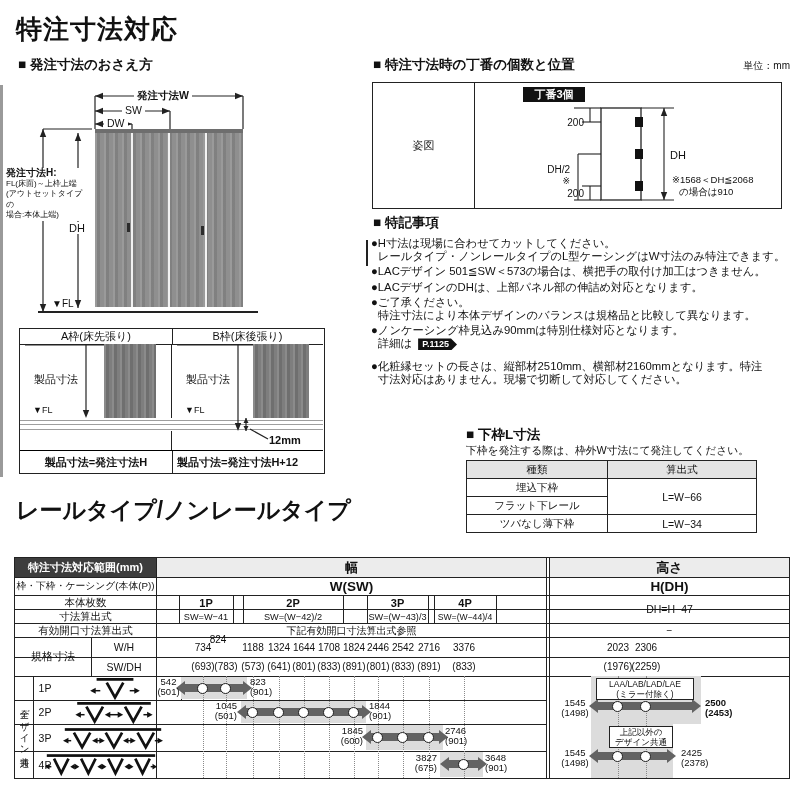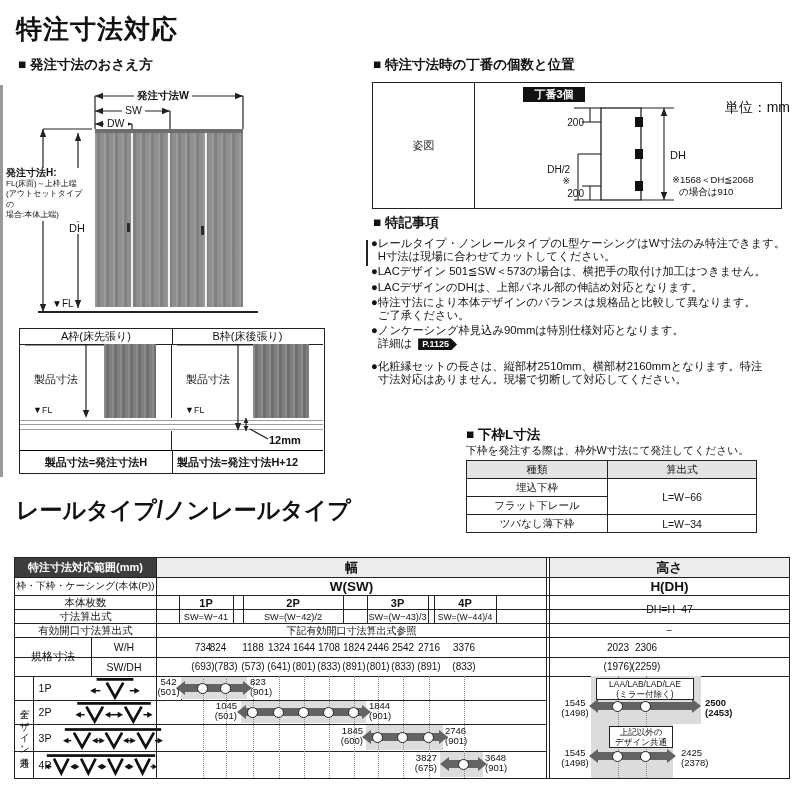--- a/index.html
+++ b/index.html
@@ -127,21 +127,21 @@
       <span class="ab b" style="left:249px;top:90px;font-size:11px;">12mm</span>
     </div>
 
     <div class="ab" style="left:0;top:121px;width:303px;height:22px;border-top:1px solid #000000;">
       <div class="ab b tc" style="left:0;top:0;width:152px;height:22px;line-height:22px;font-size:11px;border-right:1px solid #222;">製品寸法=発注寸法H</div>
       <div class="ab b tc" style="left:152px;top:0;width:131px;height:22px;line-height:22px;font-size:11px;">製品寸法=発注寸法H+12</div>
     </div>
   </div>
 
   <div class="ab sechead" style="left:373px;top:56px;">■ 特注寸法時の丁番の個数と位置</div>
-  <div class="ab" style="left:700px;top:59px;width:90px;font-size:14px;text-align:right;margin-top:40px;">単位：mm</div>
+  <div class="ab" style="left:700px;top:59px;width:90px;font-size:10px;text-align:right;">単位：mm</div>
 
   <div class="ab" style="left:372px;top:82px;width:408px;height:125px;border:1.3px solid #222;">
     <div class="ab" style="left:0;top:0;width:101px;height:125px;border-right:1px solid #222;display:flex;align-items:center;justify-content:center;">
       <span style="font-size:11px;">姿図</span>
     </div>
     <div class="ab badge tc" style="left:150px;top:4px;width:62px;height:15px;line-height:15px;font-size:11px;">丁番3個</div>
     <svg class="ab" style="left:101px;top:0;" width="306" height="123" viewBox="0 0 306 123">
       <rect x="127" y="25" width="40" height="92" fill="#fff" stroke="#222" stroke-width="1.3"></rect>
       <rect x="161" y="34" width="8" height="10" fill="#111"></rect>
       <rect x="161" y="66" width="8" height="10" fill="#111"></rect>
@@ -172,41 +172,41 @@
       <text x="205" y="112" font-size="9.5">の場合は910</text>
     </svg>
   </div>
 
   <div class="ab sechead" style="left:373px;top:214px;">■ 特記事項</div>
   <div class="ab" style="left:366px;top:240px;width:2px;height:26px;background:#222;"></div>
   <div class="ab" style="left:371px;top:234px;width:426px;font-size:11.3px;line-height:13.2px;">
     <div style="display:flex;margin-top:3px;">
         <span>●</span>
         <div>
+      <div>H寸法は現場に合わせてカットしてください。</div>
       <div>レールタイプ・ノンレールタイプのL型ケーシングはW寸法のみ特注できます。</div>
-      <div>H寸法は現場に合わせてカットしてください。</div>
     </div>
       </div>
     <div style="display:flex;margin-top:2px;">
         <span>●</span>
         <div>
       <div>LACデザイン 501≦SW＜573の場合は、横把手の取付け加工はつきません。</div>
     </div>
       </div>
     <div style="display:flex;margin-top:2px;">
         <span>●</span>
         <div>
       <div>LACデザインのDHは、上部パネル部の伸詰め対応となります。</div>
     </div>
       </div>
     <div style="display:flex;margin-top:2px;">
         <span>●</span>
         <div>
+      <div>ご了承ください。</div>
       <div>特注寸法により本体デザインのバランスは規格品と比較して異なります。</div>
-      <div>ご了承ください。</div>
     </div>
       </div>
     <div style="display:flex;margin-top:2px;">
         <span>●</span>
         <div>
       <div>ノンケーシング枠見込み90mmは特別仕様対応となります。</div>
       <div><span>詳細は</span>
         <span class="badge" style="font-size:9px;padding:1px 8px 1px 4px;margin-left:3px;clip-path:polygon(0 0,calc(100% - 6px) 0,100% 50%,calc(100% - 6px) 100%,0 100%);">P.1125</span></div>
     </div>
       </div>
@@ -294,21 +294,21 @@
 
     <div class="cell" style="left:0;top:66px;width:141px;height:13px;font-size:10.5px;">有効開口寸法算出式</div>
     <div class="cell" style="left:142px;top:66px;width:389px;height:13px;font-size:10px;">下記有効開口寸法算出式参照</div>
     <div class="cell" style="left:535px;top:66px;width:239px;height:13px;font-size:10px;">−</div>
 
     <div class="cell" style="left:0;top:79px;width:76px;height:39px;font-size:11px;">規格寸法</div>
     <div class="cell" style="left:77px;top:80px;width:64px;height:18px;font-size:10.5px;">W/H</div>
     <div class="cell" style="left:77px;top:100px;width:64px;height:17px;font-size:10.5px;">SW/DH</div>
 
     <div class="cell" style="left:168px;top:80px;width:40px;height:18px;font-size:10px;">734</div>
-    <div class="cell" style="left:191px;top:80px;width:24px;height:18px;font-size:10px;">824</div>
+    <div class="cell" style="left:191px;top:72px;width:24px;height:18px;font-size:10px;">824</div>
     <div class="cell" style="left:218px;top:80px;width:40px;height:18px;font-size:10px;">1188</div>
     <div class="cell" style="left:244px;top:80px;width:40px;height:18px;font-size:10px;">1324</div>
     <div class="cell" style="left:269px;top:80px;width:40px;height:18px;font-size:10px;">1644</div>
     <div class="cell" style="left:294px;top:80px;width:40px;height:18px;font-size:10px;">1708</div>
     <div class="cell" style="left:319px;top:80px;width:40px;height:18px;font-size:10px;">1824</div>
     <div class="cell" style="left:343px;top:80px;width:40px;height:18px;font-size:10px;">2446</div>
     <div class="cell" style="left:368px;top:80px;width:40px;height:18px;font-size:10px;">2542</div>
     <div class="cell" style="left:394px;top:80px;width:40px;height:18px;font-size:10px;">2716</div>
     <div class="cell" style="left:429px;top:80px;width:40px;height:18px;font-size:10px;">3376</div>
 

